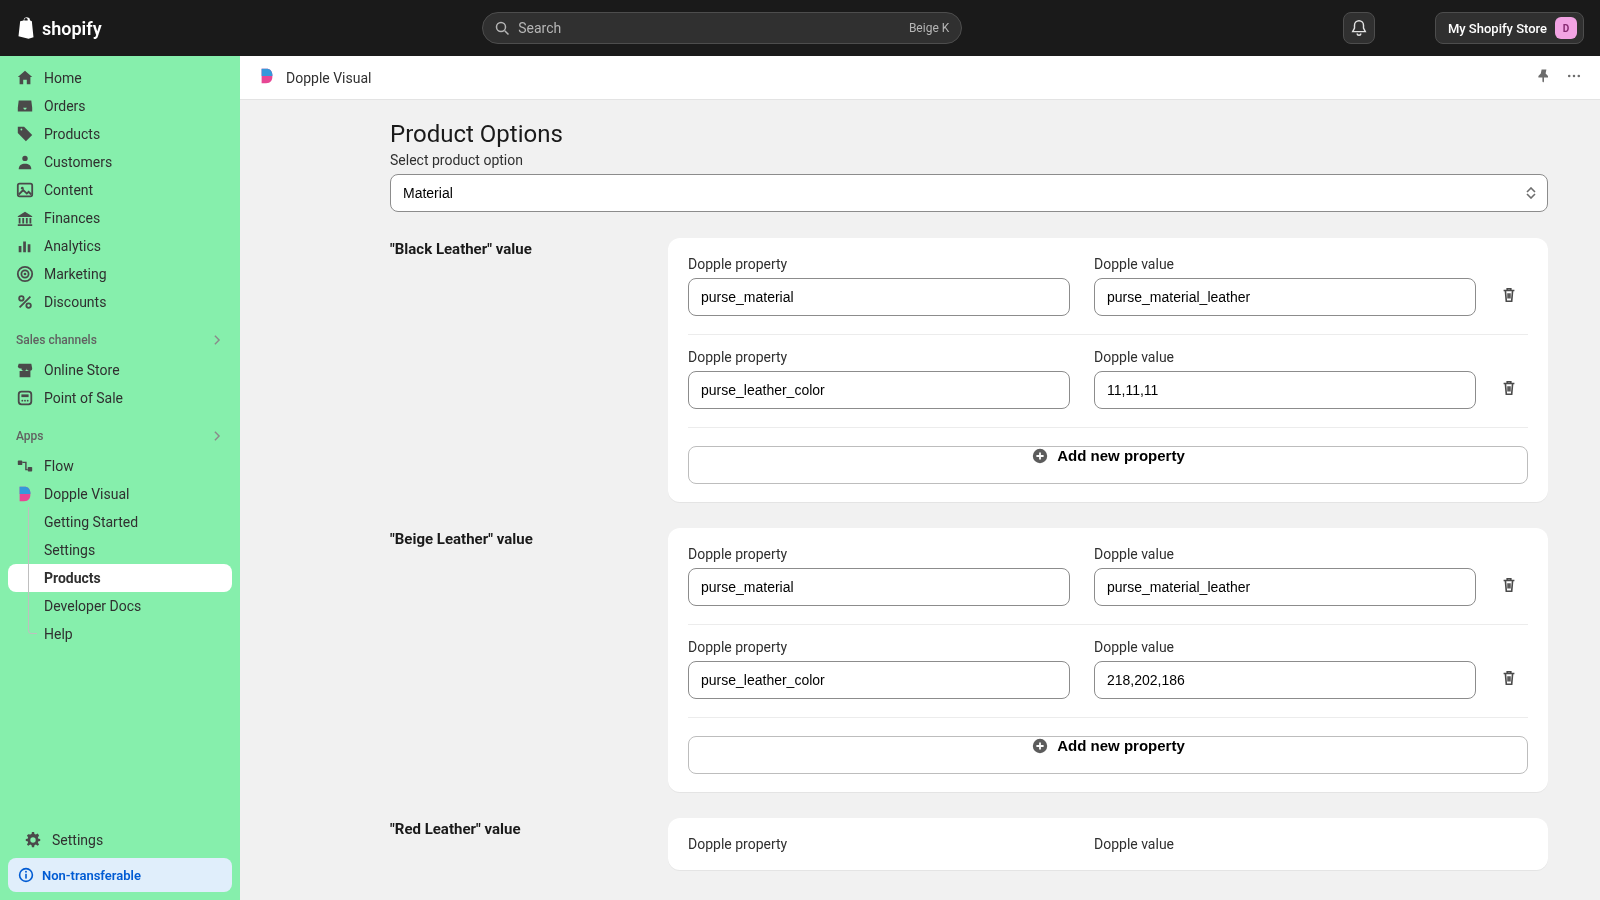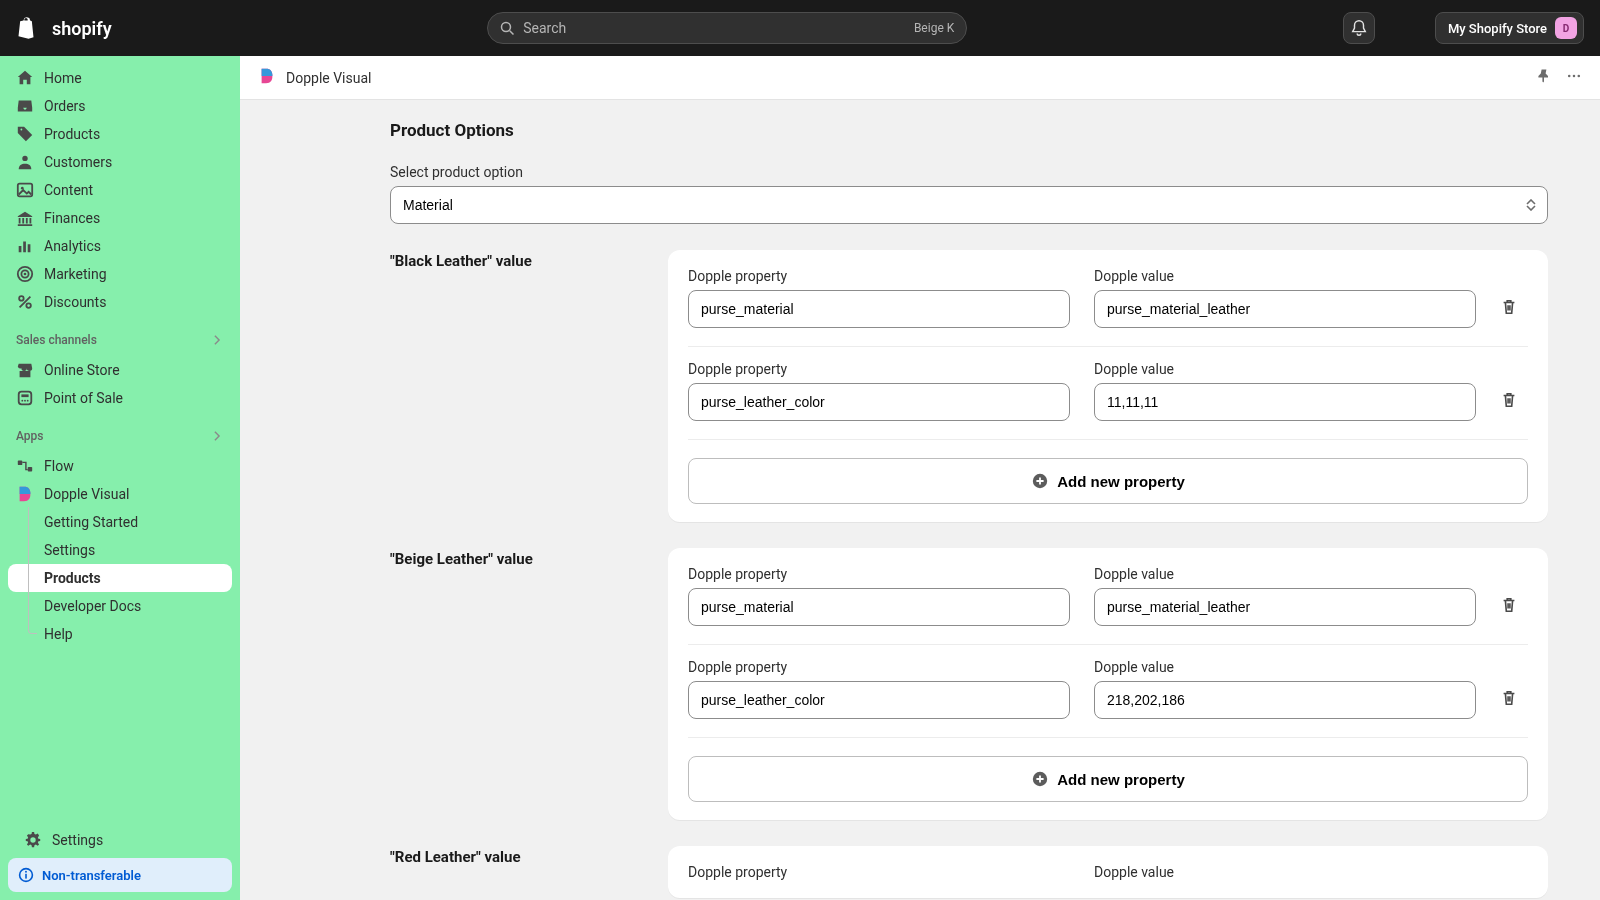--- a/index.html
+++ b/index.html
@@ -1,20 +1,20 @@
 <!DOCTYPE html>
 <html><head>
 <meta charset="utf-8">
 <style>
 * { margin: 0; padding: 0; box-sizing: border-box; }
 body { font-family: -apple-system, BlinkMacSystemFont, "Segoe UI", Roboto, sans-serif; background: #f1f1f1; width: 1600px; height: 900px; overflow: hidden; }
 
 
 .topbar { height: 56px; background: #1a1a1a; display: flex; align-items: center; padding: 0 16px; gap: 16px; }
-.logo { display:flex; align-items:center; gap:16px; color:#fff; font-weight:600; font-size:18px;text-align:center; }
+.logo { display:flex; align-items:center; gap:6px; color:#fff; font-weight:600; font-size:18px;text-align:center; }
 .logo-mark { width:20px; height:22px; }
 .spacer { flex: 1; }
 .search-wrap { width:480px; height:32px; background:#303030; border:1px solid #4d4d4d; border-radius:16px; display:flex; align-items:center; padding:12px 12px; color:#b5b5b5; font-size:14px; gap:8px; }
 .search-wrap .kbd { margin-left:auto; font-size:12px; color:#b5b5b5; }
 .top-icon-btn { width:32px; height:32px; border-radius:8px; background:#303030; border:1px solid #4d4d4d; display:flex; align-items:center; justify-content:center; }
 .store-pill { height:32px; background:#303030; border:1px solid #4d4d4d; border-radius:8px; display:flex; align-items:center; padding:0 6px 0 12px; gap:8px; color:#fff; font-size:13px; font-weight:500;margin-left:44px; }
 .avatar { width:22px; height:22px; border-radius:6px; background:#F2A3E3; color:#872b72; font-size:10px; font-weight:700; display:flex; align-items:center; justify-content:center; }
 
 
 .sidebar { position:absolute; top:56px; left:0; width:240px; bottom:0; background:#86efac; display:flex; flex-direction:column; font-size:14px; color:#303030; }
@@ -29,37 +29,37 @@
 .sub-item.active { background:#fff; font-weight:700; }
 .nav-footer { flex:none; padding:8px; }
 .badge-box { margin-top:4px; height:34px; border-radius:8px; background:#e0eefb; display:flex; align-items:center; gap:8px; padding:0 10px; color:#005bd3; font-weight:600; font-size:13px; }
 
 
 .content { position:absolute; top:56px; left:240px; right:0; bottom:0; display:flex; flex-direction:column; background:#f1f1f1; }
 .appbar { height:44px; background:#fff; border-bottom:1px solid #e3e3e3; display:flex; align-items:center; padding:0 18px; gap:10px; font-size:14px; color:#303030; }
 .appbar .right { margin-left:auto; display:flex; gap:14px; color:#6d6d6d; }
 
 .page { flex:1; overflow:auto; padding: 10px 52px 40px 150px; }
-.page-title { font-size:17px; font-weight:700; color:#1a1a1a; margin:10px 0 24px; }
+.page-title { font-size:24px; font-weight:400; color:#1a1a1a; margin:10px 0 4px; }
 .field-label { font-size:14px; color:#303030; margin-bottom:6px; }
 .select-wrap { position:relative; }
 .select-wrap select { width:100%; height:38px; border:1px solid #8c8c8c; border-radius:8px; background:#fff; padding:0 40px 0 12px; font-size:14px; appearance:none; }
 .select-caret { position:absolute; right:12px; top:50%; transform:translateY(-50%); pointer-events:none; color:#6d6d6d; display:flex; flex-direction:column; line-height:0; }
 
 .value-block { display:flex; gap:20px; margin-top:26px; }
 .value-title { width:258px; font-size:15px; font-weight:700; color:#1a1a1a; padding-top:2px; }
 .card { flex:1; background:#fff; border-radius:12px; box-shadow:0 1px 0 rgba(0,0,0,.05); padding:18px 20px; }
 .prop-row { display:flex; align-items:flex-end; gap:24px; padding:0 0 18px; }
 .prop-row + .prop-row { border-top:1px solid #ececec; padding-top:14px; }
 .fld { flex:1; display:flex; flex-direction:column; gap:6px; }
 .fld label { font-size:14px; color:#303030; }
 .fld input { height:38px; border:1px solid #8c8c8c; border-radius:8px; padding:0 12px; font-size:14px; }
 .trash { width:28px; padding-bottom:8px; color:#4a4a4a; cursor:pointer; }
 .add-btn-row { border-top:1px solid #ececec; padding-top:18px; }
-.add-btn { width:100%; height:46px; border:1px solid #bdbdbd; background:#fff; border-radius:8px; display:flex; align-items:center; justify-content:center; gap:8px; font-size:15px; font-weight:600; cursor:pointer; }
+.add-btn { width:100%; height:38px; border:1px solid #bdbdbd; background:#fff; border-radius:8px; display:flex; justify-content:center; gap:8px; font-size:15px; font-weight:600; cursor:pointer; }
 .add-btn svg { width:18px; height:18px; }
 
 .chev { width:14px; height:14px; }
 
 
 .page::-webkit-scrollbar{width:14px}.page::-webkit-scrollbar-thumb{background:#bfbfbf;border-radius:7px;border:3px solid #f1f1f1}
 </style>
 </head>
 <body>
 

